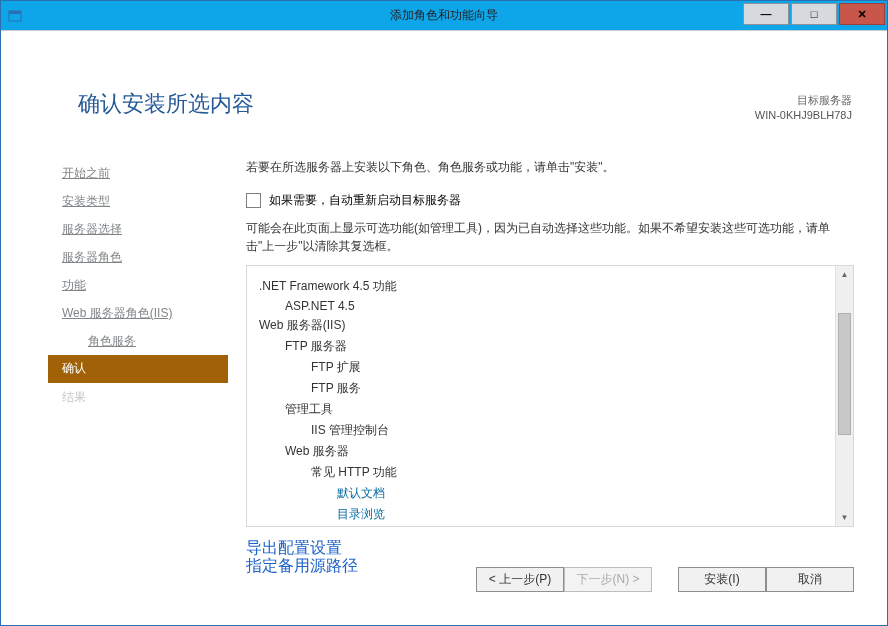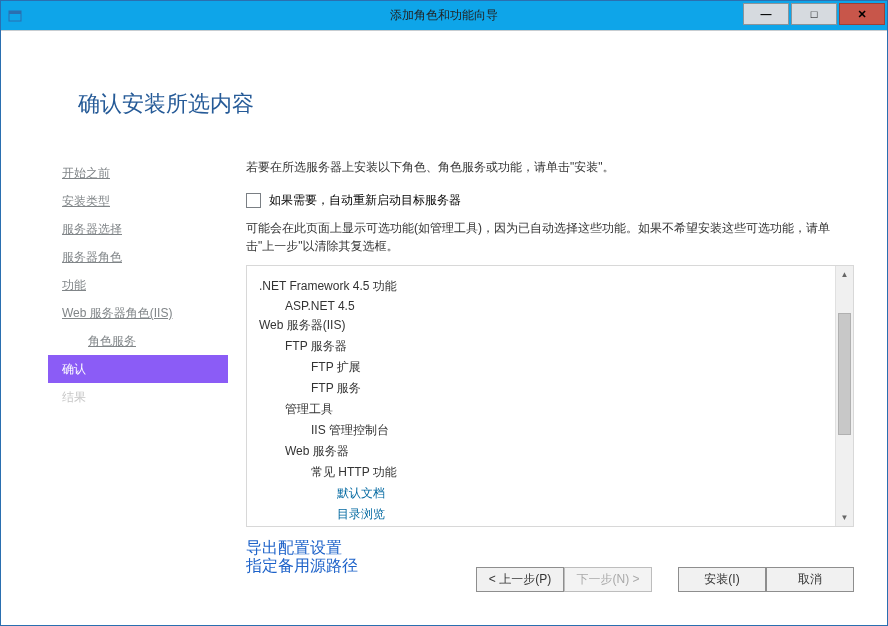--- a/index.html
+++ b/index.html
@@ -11,21 +11,21 @@
   .title-btn { width:44px; height:20px; border:1px solid #8b9399; margin-top:2px; margin-right:2px; display:flex; align-items:center; justify-content:center; background:#d6dadf; font-size:11px; }
   .title-btn.close { background:#c8564a; color:#000; border-color:#9b4038; }
   .client { position:absolute; top:29px; left:0; right:0; bottom:0; padding:0; }
   .white-area { position:absolute; top:12px; left:12px; right:12px; bottom:12px; background:#fff; border:1px solid #fff; box-sizing:border-box; }
   .page-title { color:#255a97; font-size:22px; font-weight:400; position:absolute; left:22px; top:46px;margin-left:42px; }
   .target { position:absolute; right:22px; top:50px; text-align:right; font-size:11px; color:#666; line-height:15px; }
   .target .server { color:#555; }
   .steps { position:absolute; left:34px; top:116px; width:180px; font-size:12px; color:#8a8f94; }
   .step { padding:5px 14px; line-height:18px; cursor:default; }
   .step.sub { padding-left:40px; }
-  .step.selected { background:#8b5cf6; color:#fff; }
+  .step.selected { background:#a16207; color:#fff;font-family:Liberation Mono, monospace; }
   .step.done { color:#808588;text-decoration:underline; }
   .content { position:absolute; left:232px; right:20px; top:116px; bottom:60px; }
   .intro { font-size:12px; color:#333; margin-bottom:16px; }
   .chk-row { display:flex; align-items:center; margin-bottom:10px; }
   .chk { width:13px; height:13px; border:1px solid #7a7f84; margin-right:8px; }
   .desc { font-size:12px; color:#333; line-height:18px; margin-bottom:10px; }
   .features-box { border:1px solid #d8d8d8; height:260px; position:relative; background:#fff; }
   .features-scroll { position:absolute; left:0; top:0; bottom:0; right:17px; overflow:hidden; padding:8px 12px; }
   .scrollbar { position:absolute; right:0; top:0; width:17px; height:100%; background:#f0f0f0; border-left:1px solid #e0e0e0; }
   .scroll-arrow { height:17px; display:flex; align-items:center; justify-content:center; font-size:8px; color:#666; }
@@ -67,20 +67,24 @@
           <b>✕</b>
         </div>
     </div>
   </div>
 
   <div class="client">
     <div class="white-area">
 
       <div class="page-title">确认安装所选内容</div>
 
+      <div class="target">
+        <div>目标服务器</div>
+        <div class="server">WIN-0KHJ9BLH78J</div>
+      </div>
 
       <div class="steps">
         <div class="step done">开始之前</div>
         <div class="step done">安装类型</div>
         <div class="step done">服务器选择</div>
         <div class="step done">服务器角色</div>
         <div class="step done">功能</div>
         <div class="step done">Web 服务器角色(IIS)</div>
         <div class="step done sub">角色服务</div>
         <div class="step selected">确认</div>

